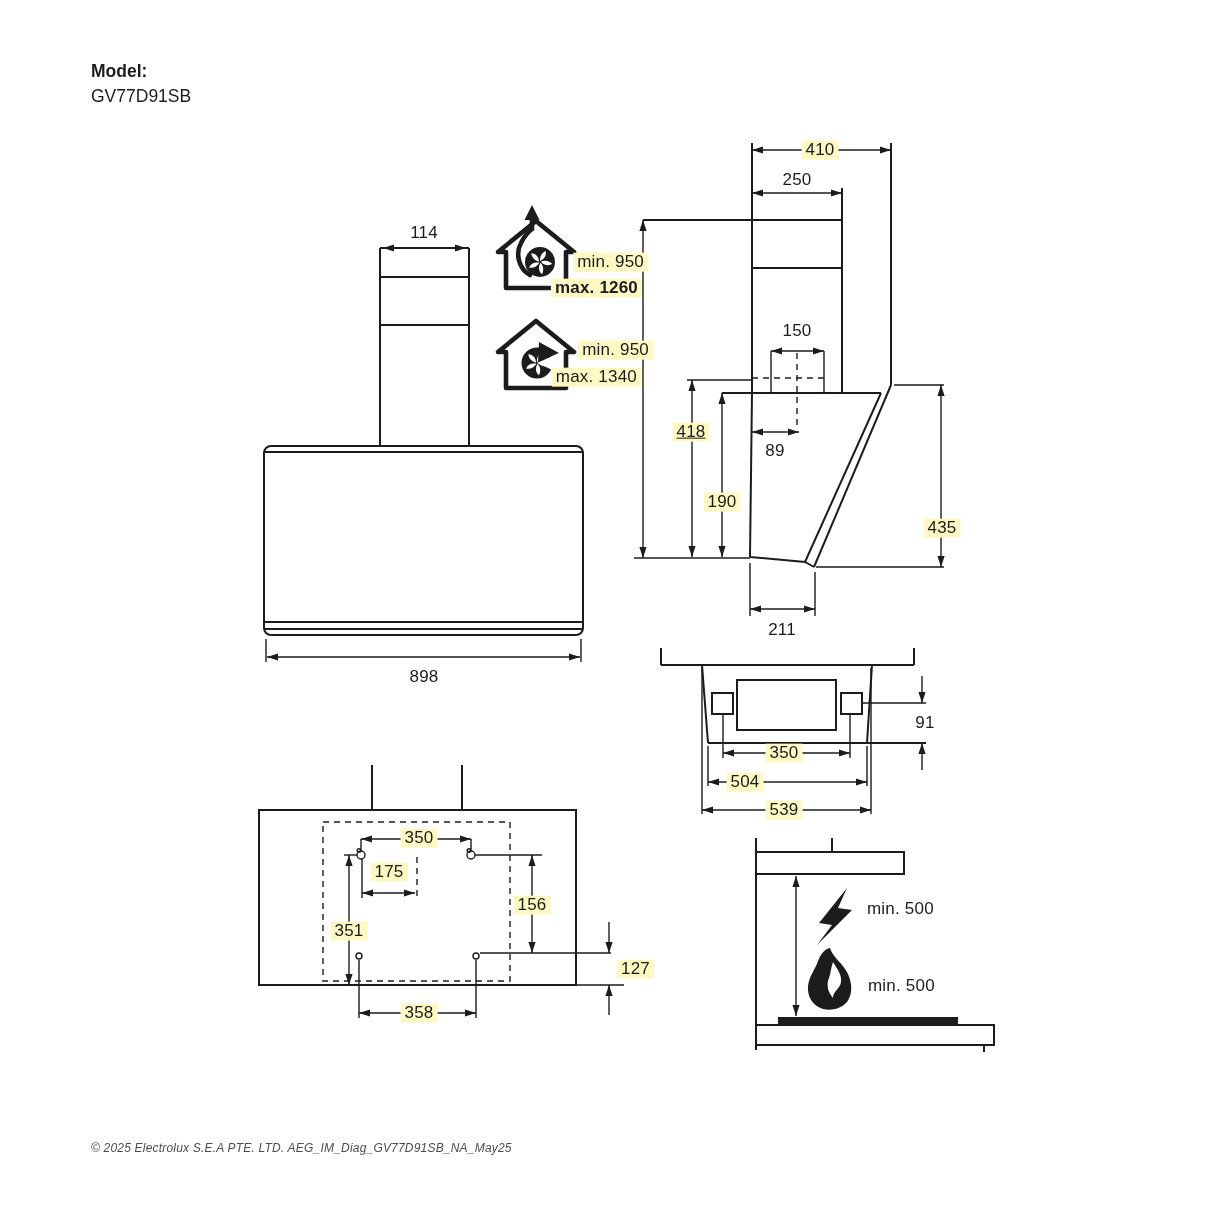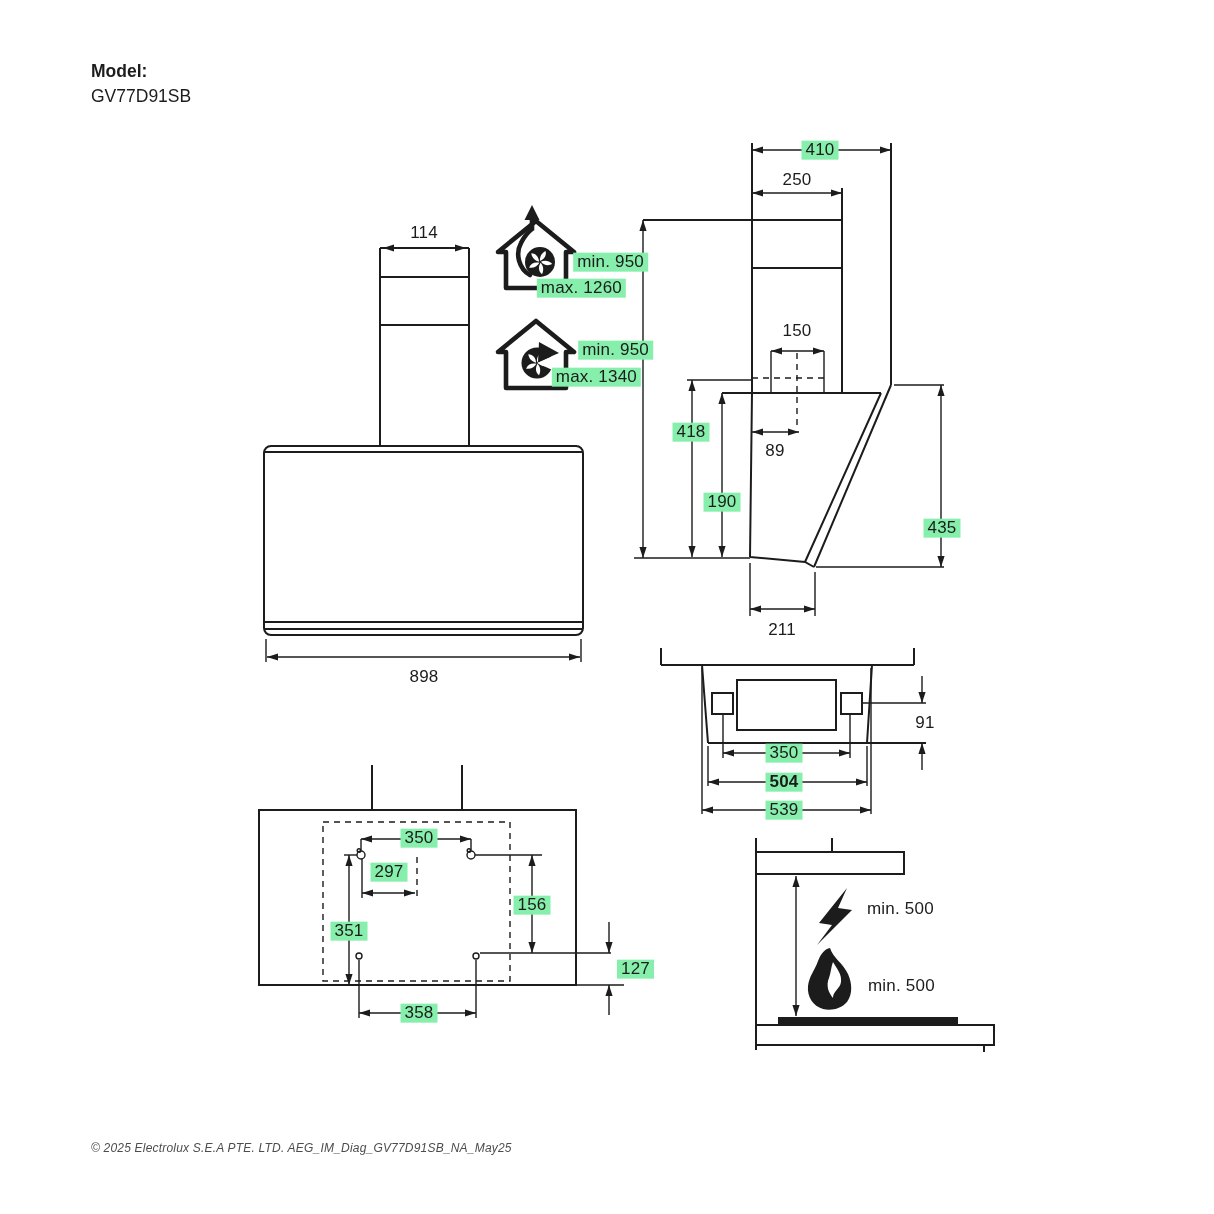--- a/index.html
+++ b/index.html
@@ -8,21 +8,21 @@
   .page svg{position:absolute;left:0;top:0;}
   .out{stroke:#1c1c1c;stroke-width:2;fill:none;stroke-linecap:butt;stroke-linejoin:miter;}
   .thin{stroke:#1c1c1c;stroke-width:1.4;fill:none;}
   .dash{stroke:#1c1c1c;stroke-width:1.4;fill:none;stroke-dasharray:6 5;}
   .fillk{fill:#1c1c1c;stroke:none;}
   .icon-house{stroke:#1c1c1c;stroke-width:4.6;fill:#fff;stroke-linejoin:round;}
   .icon-stroke{stroke:#1c1c1c;stroke-width:4.6;fill:none;stroke-linecap:round;}
   .petal{fill:#fff;stroke:none;}
   .lbl{position:absolute;font-size:17px;line-height:1.1;white-space:nowrap;
        transform:translate(-50%,-50%);letter-spacing:.2px;}
-  .bg{background:#86efac;padding:0 4px;}
+  .bg{background:#fef9c3;padding:0 4px;}
   .lbl-r{transform:translate(-100%,-50%);}
   .lbl-l{transform:translate(0,-50%);}
   .model-label{position:absolute;left:57px;top:61px;font-size:17.5px;font-weight:bold;}
   .model-value{position:absolute;left:57px;top:86px;font-size:17.5px;}
   .footer{position:absolute;left:57px;top:1141px;font-size:12px;color:#4c4c4c;letter-spacing:.2px;font-style:italic;}
 </style>
 </head>
 <body>
 
 <div class="page">
@@ -154,40 +154,40 @@
   </g>
 </svg>
 
 <div class="model-label">Model:</div>
 <div class="model-value">GV77D91SB</div>
 
 <div class="lbl" style="left:390px;top:233px;">114</div>
 <div class="lbl" style="left:390px;top:677px;">898</div>
 
 <div class="lbl lbl-r bg" style="left:614px;top:262px;">min. 950</div>
-<div class="lbl lbl-r bg" style="left:592px;top:288px;">max. 1260</div>
+<div class="lbl lbl-r bg" style="left:608px;top:288px;font-weight:bold;">max. 1260</div>
 <div class="lbl lbl-r bg" style="left:619px;top:350px;">min. 950</div>
 <div class="lbl lbl-r bg" style="left:607px;top:377px;">max. 1340</div>
 
 <div class="lbl bg" style="left:786px;top:150px;">410</div>
 <div class="lbl" style="left:763px;top:180px;">250</div>
 <div class="lbl" style="left:763px;top:331px;">150</div>
-<div class="lbl bg" style="left:657px;top:432px;">418</div>
+<div class="lbl bg" style="left:657px;top:432px;text-decoration:underline;">418</div>
 <div class="lbl" style="left:741px;top:451px;">89</div>
 <div class="lbl bg" style="left:688px;top:502px;">190</div>
 <div class="lbl bg" style="left:908px;top:528px;">435</div>
 <div class="lbl" style="left:748px;top:630px;">211</div>
 
 <div class="lbl" style="left:891px;top:723px;">91</div>
 <div class="lbl bg" style="left:750px;top:753px;">350</div>
-<div class="lbl bg" style="left:750px;top:782px;font-weight:bold;">504</div>
+<div class="lbl bg" style="left:711px;top:782px;">504</div>
 <div class="lbl bg" style="left:750px;top:810px;">539</div>
 
 <div class="lbl bg" style="left:385px;top:838px;">350</div>
-<div class="lbl bg" style="left:355px;top:872px;">297</div>
+<div class="lbl bg" style="left:355px;top:872px;">175</div>
 <div class="lbl bg" style="left:315px;top:931px;">351</div>
 <div class="lbl bg" style="left:498px;top:905px;">156</div>
 <div class="lbl lbl-l bg" style="left:583px;top:969px;">127</div>
 <div class="lbl bg" style="left:385px;top:1013px;">358</div>
 
 <div class="lbl lbl-l" style="left:833px;top:909px;">min. 500</div>
 <div class="lbl lbl-l" style="left:834px;top:986px;">min. 500</div>
 
 <div class="footer">© 2025 Electrolux S.E.A PTE. LTD. AEG_IM_Diag_GV77D91SB_NA_May25</div>
 

